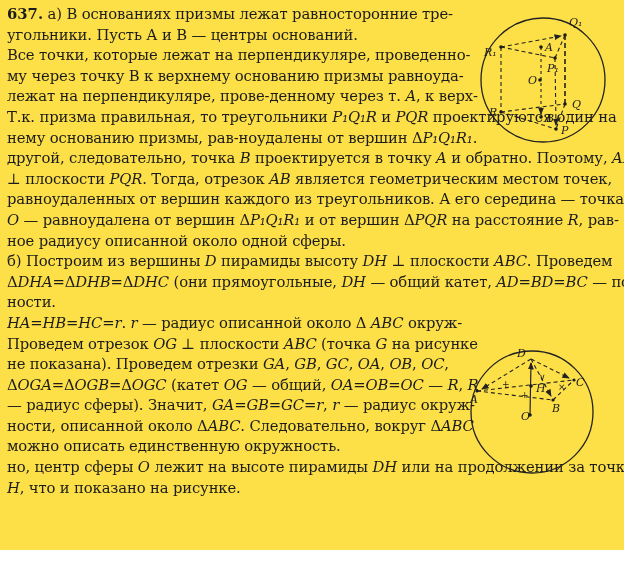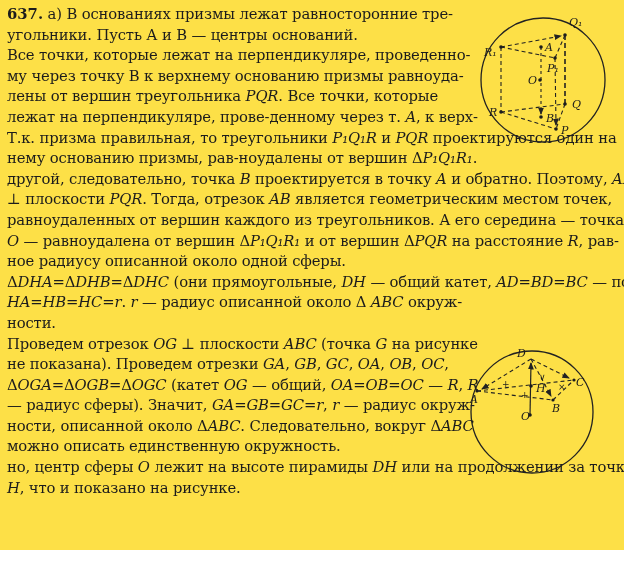--- a/index.html
+++ b/index.html
@@ -35,32 +35,32 @@
 </head>
 <body>
 
 <div class="page">
 
   <div class="text-block">
       <div class="tl"><b>637.</b> а) В основаниях призмы лежат равносторонние тре-</div>
       <div class="tl">угольники. Пусть А и В — центры оснований.</div>
       <div class="tl">Все точки, которые лежат на перпендикуляре, проведенно-</div>
       <div class="tl">му через точку В к верхнему основанию призмы равноуда-</div>
-      <div class="tl">лены от вершин треугольника <i>PQR</i>. Все точки, которые</div>
       <div class="tl">лежат на перпендикуляре, прове-денному через т. <i>A</i>, к верх-</div>
       <div class="tl">Т.к. призма правильная, то треугольники <i>P₁Q₁R</i> и <i>PQR</i> проектируются один на</div>
       <div class="tl">нему основанию призмы, рав-ноудалены от вершин Δ<i>P₁Q₁R₁</i>.</div>
       <div class="tl">другой, следовательно, точка <i>B</i> проектируется в точку <i>A</i> и обратно. Поэтому, <i>AB</i></div>
       <div class="tl">⊥ плоскости <i>PQR</i>. Тогда, отрезок <i>AB</i> является геометрическим местом точек,</div>
       <div class="tl">равноудаленных от вершин каждого из треугольников. А его середина — точка</div>
       <div class="tl"><i>O</i> — равноудалена от вершин Δ<i>P₁Q₁R₁</i> и от вершин Δ<i>PQR</i> на расстояние <i>R</i>, рав-</div>
       <div class="tl">ное радиусу описанной около одной сферы.</div>
+      <div class="tl">б) Построим из вершины <i>D</i> пирамиды высоту <i>DH</i> ⊥ плоскости <i>ABC</i>. Проведем</div>
       <div class="tl">Δ<i>DHA</i>=Δ<i>DHB</i>=Δ<i>DHC</i> (они прямоугольные, <i>DH</i> — общий катет, <i>AD</i>=<i>BD</i>=<i>BC</i> — по</div>
+      <div class="tl">ности.</div>
       <div class="tl"><i>HA</i>=<i>HB</i>=<i>HC</i>=<i>r</i>. <i>r</i> — радиус описанной около Δ <i>ABC</i> окруж-</div>
-      <div class="tl">ности.</div>
       <div class="tl">Проведем отрезок <i>OG</i> ⊥ плоскости <i>ABC</i> (точка <i>G</i> на рисунке</div>
       <div class="tl">не показана). Проведем отрезки <i>GA</i>, <i>GB</i>, <i>GC</i>, <i>OA</i>, <i>OB</i>, <i>OC</i>,</div>
       <div class="tl">Δ<i>OGA</i>=Δ<i>OGB</i>=Δ<i>OGC</i> (катет <i>OG</i> — общий, <i>OA</i>=<i>OB</i>=<i>OC</i> — <i>R</i>, <i>R</i></div>
       <div class="tl">— радиус сферы). Значит, <i>GA</i>=<i>GB</i>=<i>GC</i>=<i>r</i>, <i>r</i> — радиус окруж-</div>
       <div class="tl">ности, описанной около Δ<i>ABC</i>. Следовательно, вокруг Δ<i>ABC</i></div>
       <div class="tl">можно описать единственную окружность.</div>
       <div class="tl">но, центр сферы <i>O</i> лежит на высоте пирамиды <i>DH</i> или на продолжении за точку</div>
       <div class="tl"><i>H</i>, что и показано на рисунке.</div>
     </div>
 

